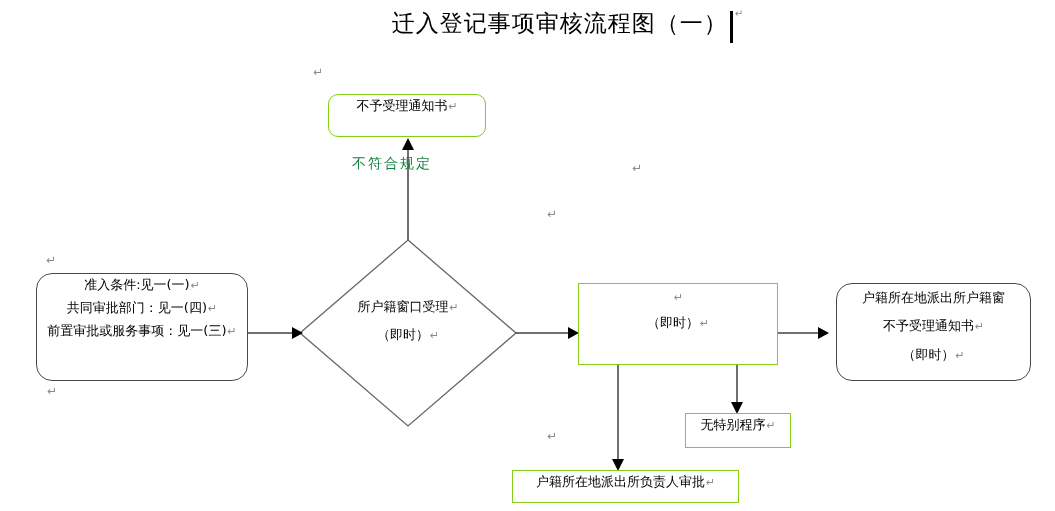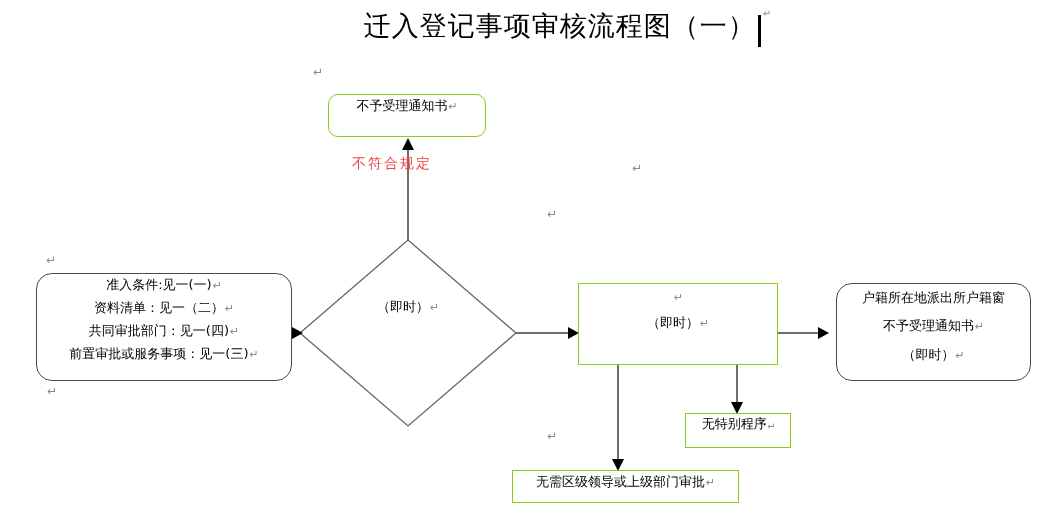--- a/index.html
+++ b/index.html
@@ -13,40 +13,40 @@
   }
   
   .title-row{
     position:absolute;left:0;right:0;top:8px;
     text-align:center;
     transform:translateX(40px);
     white-space:nowrap;
   }
   .title-text{
     font-family:"DejaVu Serif","Liberation Serif",serif;
-    font-size:27px;letter-spacing:1px;color:#000;
+    font-size:23px;letter-spacing:1px;color:#000;
   }
   .caret{
     display:inline-block;width:3px;height:32px;background:#000;
     vertical-align:middle;margin-left:2px;
   }
   .tiny-pm{font-size:10px;color:#8a8a8a;vertical-align:top;margin-left:2px;}
   
   .box{
     position:absolute;box-sizing:border-box;
     border:1px solid #84cc16;background:#fff;
     display:flex;flex-direction:column;align-items:center;
     font-size:13px;line-height:22px;text-align:center;z-index:2;
     white-space:nowrap;
   }
   .rounded{border-radius:16px;border-color:#4a4a4a;}
   .rounded-sm{border-radius:10px;}
   .pm{color:#8a8a8a;font-size:11px;margin-left:1px;}
   .float-pm{position:absolute;color:#8a8a8a;font-size:12px;z-index:1;}
-  .edge-label{position:absolute;font-size:14px;color:#ef4444;z-index:2;letter-spacing:2px;}
+  .edge-label{position:absolute;font-size:14px;color:#15803d;z-index:2;letter-spacing:2px;}
   .diamond-text{
     position:absolute;left:318px;top:293px;width:180px;
     text-align:center;font-size:13px;line-height:27px;z-index:2;white-space:nowrap;
   }
   svg.layer{position:absolute;left:0;top:0;z-index:1;}
 </style>
 </head>
 <body>
 
 <div id="canvas">
@@ -90,49 +90,49 @@
       <line x1="618" y1="365" x2="618" y2="460" stroke="#404040" stroke-width="1.5"></line>
       <polygon points="612,459 618,471 624,459" fill="#000"></polygon>
     </g>
 
     <g>
       <line x1="737" y1="365" x2="737" y2="403" stroke="#404040" stroke-width="1.5"></line>
       <polygon points="731,402 737,414 743,402" fill="#000"></polygon>
     </g>
   </svg>
 
-  <div class="box rounded" style="left:36px;top:273px;width:256px;height:108px;">
+  <div class="box rounded" style="left:36px;top:273px;width:212px;height:108px;">
     <div><span>准入条件:见一(一)</span><span class="pm">↵</span></div>
-    <div><span>资料清单：见一（二）</span><span class="pm">↵</span></div>
     <div><span>共同审批部门：见一(四)</span><span class="pm">↵</span></div>
     <div><span>前置审批或服务事项：见一(三)</span><span class="pm">↵</span></div>
   </div>
 
   <div class="box rounded-sm" style="left:328px;top:94px;width:158px;height:43px;">
     <div><span>不予受理通知书</span><span class="pm">↵</span></div>
   </div>
 
   <div class="edge-label" style="left:352px;top:155px;">不符合规定</div>
 
   <div class="diamond-text">
+    <div><span>所户籍窗口受理</span><span class="pm">↵</span></div>
     <div><span>（即时）</span><span class="pm">↵</span></div>
   </div>
 
   <div class="box" style="left:578px;top:283px;width:200px;height:82px;line-height:25px;">
     <div><span class="pm">↵</span></div>
     <div><span>（即时）</span><span class="pm">↵</span></div>
   </div>
 
   <div class="box rounded" style="left:836px;top:283px;width:195px;height:98px;line-height:28px;">
     <div><span>户籍所在地派出所户籍窗</span></div>
     <div><span>不予受理通知书</span><span class="pm">↵</span></div>
     <div><span>（即时）</span><span class="pm">↵</span></div>
   </div>
 
-  <div class="box" style="left:685px;top:413px;width:106px;height:35px;font-family:Liberation Mono, monospace;">
+  <div class="box" style="left:685px;top:413px;width:106px;height:35px;">
     <div><span>无特别程序</span><span class="pm">↵</span></div>
   </div>
 
   <div class="box" style="left:512px;top:470px;width:227px;height:33px;">
-    <div><span>无需区级领导或上级部门审批</span><span class="pm">↵</span></div>
+    <div><span>户籍所在地派出所负责人审批</span><span class="pm">↵</span></div>
   </div>
 
 </div>
 
 </body></html>

